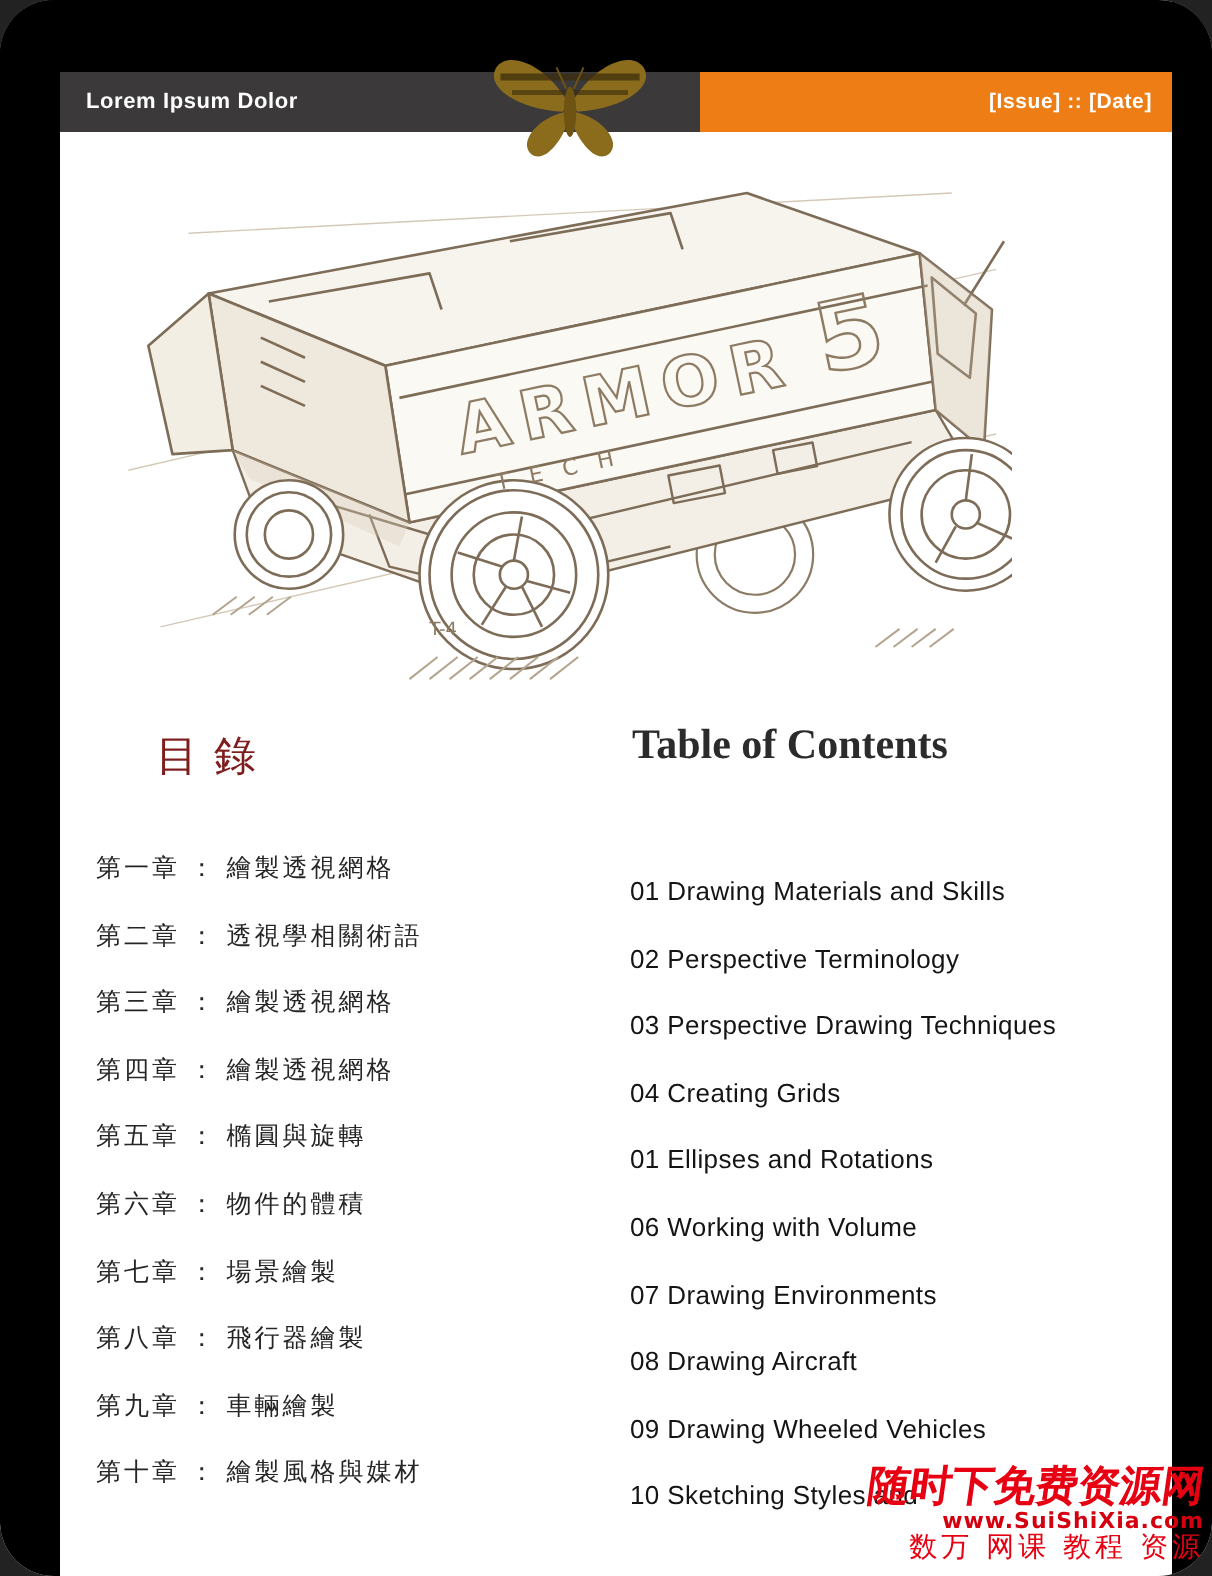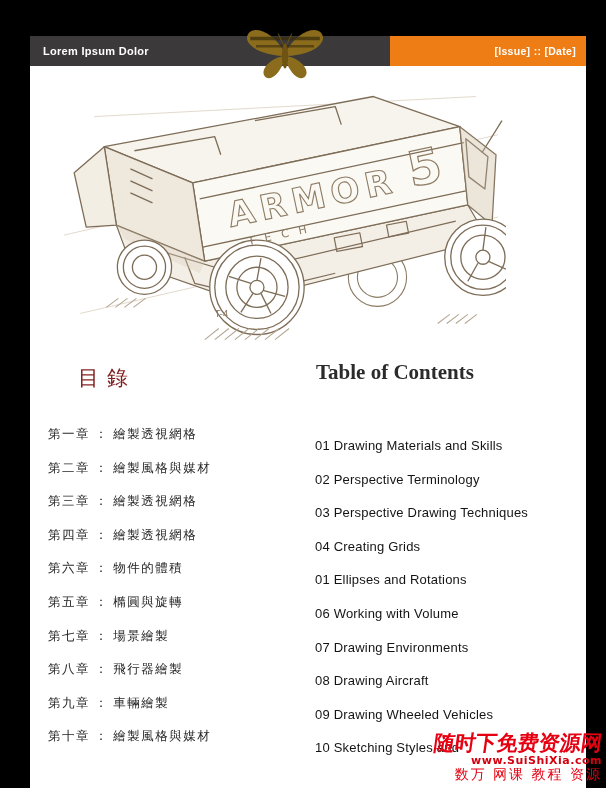--- a/index.html
+++ b/index.html
@@ -1,37 +1,38 @@
 <!DOCTYPE html>
 <html><head>
 <meta charset="utf-8">
 <style>
   html,body{margin:0;padding:0;background:#222;}
   .page{
     position:relative;width:606px;height:788px;background:#ffffff;
-    overflow:hidden;font-family:"Liberation Sans",sans-serif;margin:0;
+    overflow:hidden;font-family:"Liberation Sans",sans-serif;margin:0;border-radius:27px;
   }
   
   .frame-top{position:absolute;top:0;left:0;width:606px;height:36px;background:#000;z-index:2;}
   .frame-left{position:absolute;top:0;left:0;width:30px;height:788px;background:#000;z-index:2;}
   .frame-right{position:absolute;top:0;right:0;width:20px;height:788px;background:#000;z-index:2;}
   
   .header-bar{
     position:absolute;top:36px;left:30px;right:20px;height:30px;
     display:flex;z-index:3;
   }
   .header-left{
     flex:1;background:#3b393a;display:flex;align-items:center;padding-left:13px;
   }
   .header-left span{
     color:#ffffff;font-size:11px;font-weight:bold;letter-spacing:.3px;
   }
   .header-right{
     width:186px;background:#ed7d14;display:flex;align-items:center;justify-content:flex-end;
     padding-right:10px;
+    padding-left:40px;
   }
   .header-right span{
     color:#ffffff;font-size:10.5px;font-weight:bold;letter-spacing:.3px;
   }
   .butterfly{position:absolute;left:232px;top:24px;width:106px;height:58px;z-index:4;}
   
   .hero{position:absolute;left:34px;top:76px;width:472px;height:270px;z-index:1;background:#fff;}
   
   .toc-title-zh{
     position:absolute;left:78px;top:364px;font-family:Liberation Sans, sans-serif;
@@ -187,25 +188,25 @@
       <text transform="translate(214,168) rotate(-12)" font-size="11" letter-spacing="10" fill="#8d7b63">TECH</text>
       <text x="180" y="240" font-size="9" fill="#8d7b63">T-4</text>
     </svg>
   </div>
 
   <div class="toc-title-zh">目錄</div>
   <div class="toc-title-en">Table of Contents</div>
 
   <div class="toc-zh">
     <div class="toc-item">第一章 ：  繪製透視網格</div>
-    <div class="toc-item">第二章 ：  繪製風格與媒材</div>
+    <div class="toc-item">第二章 ：  透視學相關術語</div>
     <div class="toc-item">第三章 ：  繪製透視網格</div>
     <div class="toc-item">第四章 ：  繪製透視網格</div>
+    <div class="toc-item">第五章 ：  橢圓與旋轉</div>
     <div class="toc-item">第六章 ：  物件的體積</div>
-    <div class="toc-item">第五章 ：  橢圓與旋轉</div>
     <div class="toc-item">第七章 ：  場景繪製</div>
     <div class="toc-item">第八章 ：  飛行器繪製</div>
     <div class="toc-item">第九章 ：  車輛繪製</div>
     <div class="toc-item">第十章 ：  繪製風格與媒材</div>
   </div>
 
   <div class="toc-en">
     <div class="toc-item">01 Drawing Materials and Skills</div>
     <div class="toc-item">02 Perspective Terminology</div>
     <div class="toc-item">03 Perspective Drawing Techniques</div>

